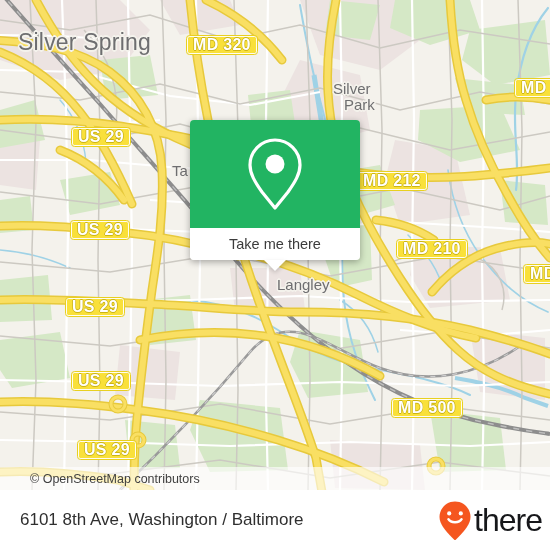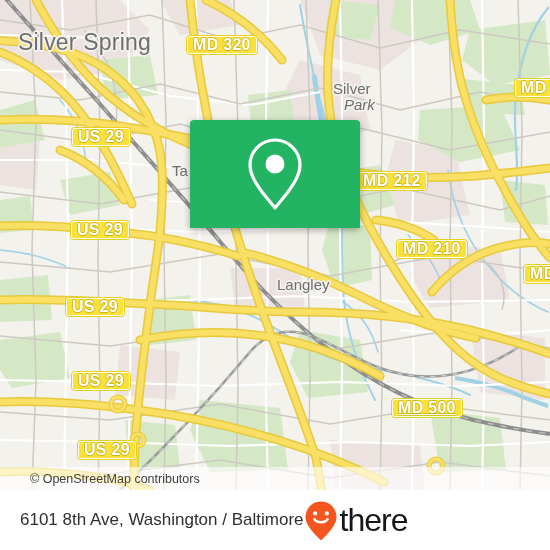--- a/index.html
+++ b/index.html
@@ -112,22 +112,22 @@
   }
 
   
   #footer {
     position: absolute;
     left: 0; top: 490px;
     width: 550px; height: 60px;
     background: #ffffff;
     display: flex;
     align-items: center;
-    justify-content: flex-start;
-    padding: 0 20px 0 20px;
+    justify-content: space-between;
+    padding: 0 8px 0 20px;
     z-index: 50;
   }
   #footer-title {
     font-size: 17px;
     color: #2f2f2f;
   }
   #brand {
     display: flex;
     align-items: center;
     gap: 2px;
@@ -305,42 +305,46 @@
           <circle cx="138" cy="440" r="6" stroke="#e7c93c" stroke-width="5"></circle>
           <circle cx="138" cy="440" r="6" stroke="#f9df63" stroke-width="3"></circle>
           <circle cx="436" cy="466" r="7" stroke="#e7c93c" stroke-width="5"></circle>
           <circle cx="436" cy="466" r="7" stroke="#f9df63" stroke-width="3"></circle>
         </g>
       </g>
     </svg>
 
     <div class="maplabel lbl-big" style="left:18px; top:29px;">Silver Spring</div>
     <div class="maplabel lbl-med" style="left:333px; top:80px;">Silver</div>
-    <div class="maplabel lbl-med" style="left:344px; top:96px;font-style:italic;">Park</div>
+    <div class="maplabel lbl-med" style="left:344px; top:96px;">Park</div>
     <div class="maplabel lbl-med" style="left:172px; top:162px;">Ta</div>
     <div class="maplabel lbl-med" style="left:277px; top:276px;">Langley</div>
 
     <div class="shield" style="left:187px; top:36px;">MD 320</div>
     <div class="shield" style="left:497px; top:79px;margin-left:18px;">MD 193</div>
     <div class="shield" style="left:72px;  top:128px;">US 29</div>
     <div class="shield" style="left:357px; top:172px;">MD 212</div>
     <div class="shield" style="left:71px;  top:221px;">US 29</div>
     <div class="shield" style="left:397px; top:240px;">MD 210</div>
     <div class="shield" style="left:524px; top:265px;">MD 5</div>
     <div class="shield" style="left:66px;  top:298px;">US 29</div>
     <div class="shield" style="left:72px;  top:372px;">US 29</div>
-    <div class="shield" style="left:392px; top:399px;text-decoration:underline;">MD 500</div>
+    <div class="shield" style="left:392px; top:399px;">MD 500</div>
     <div class="shield" style="left:78px;  top:441px;">US 29</div>
 
     <div id="popup-card">
       <div class="card-top" style="background:#22b462;">
         <svg width="60" height="76" viewBox="0 0 60 76">
           <path d="M30 4 C16.2 4 5 15.2 5 29 C5 38 10 46 17 56 L30 72 L43 56 C50 46 55 38 55 29 C55 15.2 43.8 4 30 4 Z" fill="none" stroke="#ffffff" stroke-width="3.2" stroke-linejoin="round"></path>
           <circle cx="30" cy="28" r="9.5" fill="#ffffff"></circle>
         </svg>
+      </div>
+      <div class="card-foot">
+        <span>Take me there</span>
+        <div class="tail"></div>
       </div>
     </div>
 
     <div id="attrib">
       <span>© OpenStreetMap contributors</span>
     </div>
   </div>
 
   <div id="footer">
     <div id="footer-title">6101 8th Ave, Washington / Baltimore</div>

